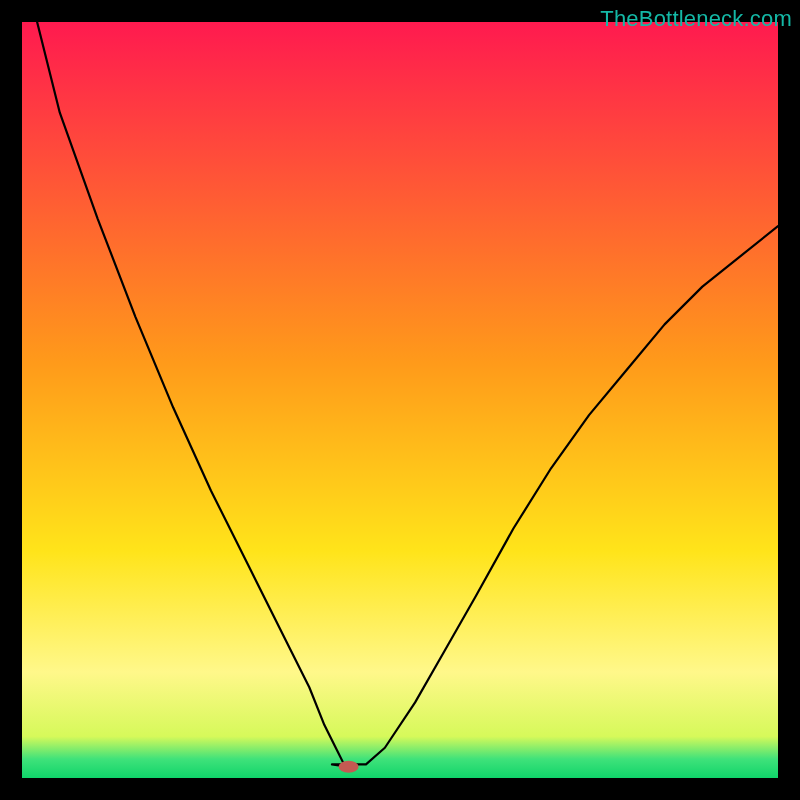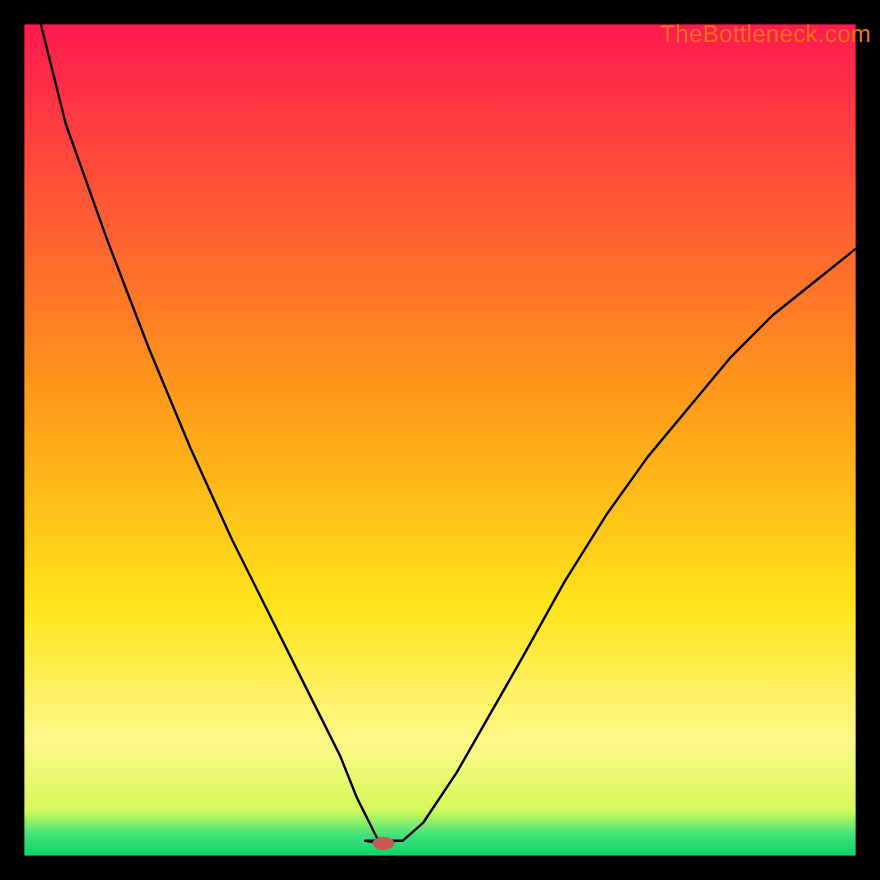--- a/index.html
+++ b/index.html
@@ -21,23 +21,23 @@
   }
   .plot {
     position: absolute;
     left: 0;
     top: 0;
     width: 756px;
     height: 756px;
   }
   .watermark {
     position: absolute;
-    top: 18px;
+    top: 6px;
     right: 8px;
-    color: #f97316;
+    color: #14b8a6;
     font-size: 22px;
     font-weight: 500;
     letter-spacing: 0.2px;
     user-select: none;
   }
 </style>
 </head>
 <body>
 
 <div class="frame">

